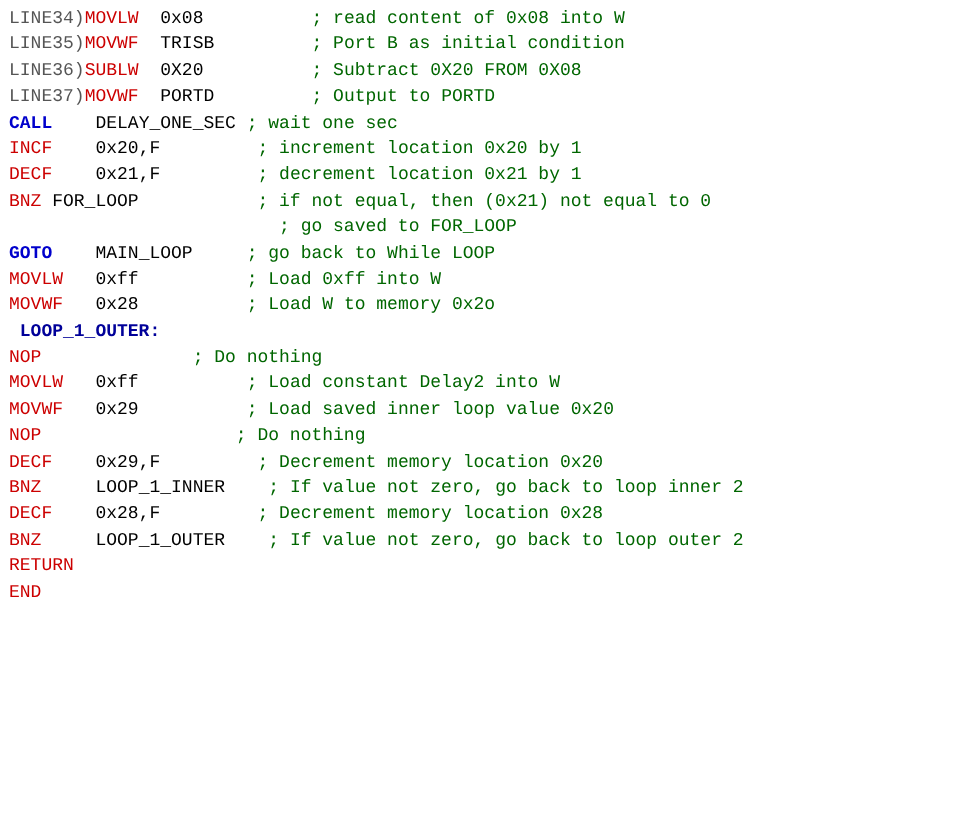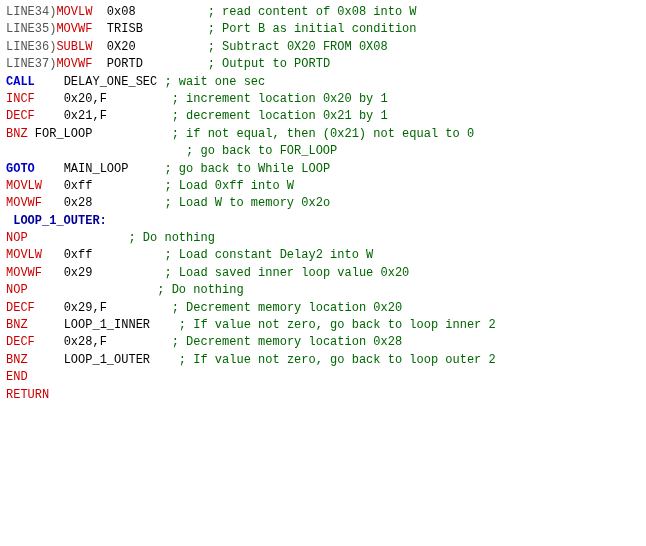--- a/index.html
+++ b/index.html
@@ -30,33 +30,33 @@
       <div style="white-space: pre; display: block; font-family: &quot;Courier New&quot;, Courier, monospace; font-size: 12px; line-height: 1.45;"><span style="color: rgb(85, 85, 85);">LINE34)</span><span style="color: rgb(204, 0, 0);">MOVLW</span><span style="color: rgb(0, 0, 0);">  </span><span style="color: rgb(0, 0, 0);">0x08</span><span style="color: rgb(0, 0, 0);">          </span><span style="color: rgb(0, 102, 0);">; read content of 0x08 into W</span></div>
       <div style="white-space: pre; display: block; font-family: &quot;Courier New&quot;, Courier, monospace; font-size: 12px; line-height: 1.45;"><span style="color: rgb(85, 85, 85);">LINE35)</span><span style="color: rgb(204, 0, 0);">MOVWF</span><span style="color: rgb(0, 0, 0);">  </span><span style="color: rgb(0, 0, 0);">TRISB</span><span style="color: rgb(0, 0, 0);">         </span><span style="color: rgb(0, 102, 0);">; Port B as initial condition</span></div>
       <div style="white-space: pre; display: block; font-family: &quot;Courier New&quot;, Courier, monospace; font-size: 12px; line-height: 1.45;"><span style="color: rgb(85, 85, 85);">LINE36)</span><span style="color: rgb(204, 0, 0);">SUBLW</span><span style="color: rgb(0, 0, 0);">  </span><span style="color: rgb(0, 0, 0);">0X20</span><span style="color: rgb(0, 0, 0);">          </span><span style="color: rgb(0, 102, 0);">; Subtract 0X20 FROM 0X08</span></div>
       <div style="white-space: pre; display: block; font-family: &quot;Courier New&quot;, Courier, monospace; font-size: 12px; line-height: 1.45;"><span style="color: rgb(85, 85, 85);">LINE37)</span><span style="color: rgb(204, 0, 0);">MOVWF</span><span style="color: rgb(0, 0, 0);">  </span><span style="color: rgb(0, 0, 0);">PORTD</span><span style="color: rgb(0, 0, 0);">         </span><span style="color: rgb(0, 102, 0);">; Output to PORTD</span></div>
       <div style="white-space: pre; display: block; font-family: &quot;Courier New&quot;, Courier, monospace; font-size: 12px; line-height: 1.45;"><span style="color: rgb(0, 0, 0);"></span></div>
       <div style="white-space: pre; display: block; font-family: &quot;Courier New&quot;, Courier, monospace; font-size: 12px; line-height: 1.45;"><span style="color: rgb(0, 0, 204); font-weight: bold;">CALL</span><span style="color: rgb(0, 0, 0);">    </span><span style="color: rgb(0, 0, 0);">DELAY_ONE_SEC</span><span style="color: rgb(0, 0, 0);"> </span><span style="color: rgb(0, 102, 0);">; wait one sec</span></div>
       <div style="white-space: pre; display: block; font-family: &quot;Courier New&quot;, Courier, monospace; font-size: 12px; line-height: 1.45;"><span style="color: rgb(0, 0, 0);"></span></div>
       <div style="white-space: pre; display: block; font-family: &quot;Courier New&quot;, Courier, monospace; font-size: 12px; line-height: 1.45;"><span style="color: rgb(204, 0, 0);">INCF</span><span style="color: rgb(0, 0, 0);">    </span><span style="color: rgb(0, 0, 0);">0x20,F</span><span style="color: rgb(0, 0, 0);">         </span><span style="color: rgb(0, 102, 0);">; increment location 0x20 by 1</span></div>
       <div style="white-space: pre; display: block; font-family: &quot;Courier New&quot;, Courier, monospace; font-size: 12px; line-height: 1.45;"><span style="color: rgb(204, 0, 0);">DECF</span><span style="color: rgb(0, 0, 0);">    </span><span style="color: rgb(0, 0, 0);">0x21,F</span><span style="color: rgb(0, 0, 0);">         </span><span style="color: rgb(0, 102, 0);">; decrement location 0x21 by 1</span></div>
       <div style="white-space: pre; display: block; font-family: &quot;Courier New&quot;, Courier, monospace; font-size: 12px; line-height: 1.45;"><span style="color: rgb(204, 0, 0);">BNZ</span><span style="color: rgb(0, 0, 0);"> </span><span style="color: rgb(0, 0, 0);">FOR_LOOP</span><span style="color: rgb(0, 0, 0);">           </span><span style="color: rgb(0, 102, 0);">; if not equal, then (0x21) not equal to 0</span></div>
-      <div style="white-space: pre; display: block; font-family: &quot;Courier New&quot;, Courier, monospace; font-size: 12px; line-height: 1.45;"><span style="color: rgb(0, 0, 0);">                         </span><span style="color: rgb(0, 102, 0);">; go back to FOR_LOOP</span></div>
+      <div style="white-space: pre; display: block; font-family: &quot;Courier New&quot;, Courier, monospace; font-size: 12px; line-height: 1.45;"><span style="color: rgb(0, 0, 0);">                         </span><span style="color: rgb(0, 102, 0);">; go saved to FOR_LOOP</span></div>
       <div style="white-space: pre; display: block; font-family: &quot;Courier New&quot;, Courier, monospace; font-size: 12px; line-height: 1.45;"><span style="color: rgb(0, 0, 204); font-weight: bold;">GOTO</span><span style="color: rgb(0, 0, 0);">    </span><span style="color: rgb(0, 0, 0);">MAIN_LOOP</span><span style="color: rgb(0, 0, 0);">     </span><span style="color: rgb(0, 102, 0);">; go back to While LOOP</span></div>
       <div style="white-space: pre; display: block; font-family: &quot;Courier New&quot;, Courier, monospace; font-size: 12px; line-height: 1.45;"><span style="color: rgb(0, 0, 0);"></span></div>
       <div style="white-space: pre; display: block; font-family: &quot;Courier New&quot;, Courier, monospace; font-size: 12px; line-height: 1.45;"><span style="color: rgb(204, 0, 0);">MOVLW</span><span style="color: rgb(0, 0, 0);">   </span><span style="color: rgb(0, 0, 0);">0xff</span><span style="color: rgb(0, 0, 0);">          </span><span style="color: rgb(0, 102, 0);">; Load 0xff into W</span></div>
       <div style="white-space: pre; display: block; font-family: &quot;Courier New&quot;, Courier, monospace; font-size: 12px; line-height: 1.45;"><span style="color: rgb(204, 0, 0);">MOVWF</span><span style="color: rgb(0, 0, 0);">   </span><span style="color: rgb(0, 0, 0);">0x28</span><span style="color: rgb(0, 0, 0);">          </span><span style="color: rgb(0, 102, 0);">; Load W to memory 0x2o</span></div>
       <div style="white-space: pre; display: block; font-family: &quot;Courier New&quot;, Courier, monospace; font-size: 12px; line-height: 1.45;"><span style="color: rgb(0, 0, 0);"></span></div>
       <div style="white-space: pre; display: block; font-family: &quot;Courier New&quot;, Courier, monospace; font-size: 12px; line-height: 1.45;"><span style="color: rgb(0, 0, 0);"> </span><span style="color: rgb(0, 0, 153); font-weight: bold;">LOOP_1_OUTER:</span></div>
       <div style="white-space: pre; display: block; font-family: &quot;Courier New&quot;, Courier, monospace; font-size: 12px; line-height: 1.45;"><span style="color: rgb(204, 0, 0);">NOP</span><span style="color: rgb(0, 0, 0);">              </span><span style="color: rgb(0, 102, 0);">; Do nothing</span></div>
       <div style="white-space: pre; display: block; font-family: &quot;Courier New&quot;, Courier, monospace; font-size: 12px; line-height: 1.45;"><span style="color: rgb(204, 0, 0);">MOVLW</span><span style="color: rgb(0, 0, 0);">   </span><span style="color: rgb(0, 0, 0);">0xff</span><span style="color: rgb(0, 0, 0);">          </span><span style="color: rgb(0, 102, 0);">; Load constant Delay2 into W</span></div>
       <div style="white-space: pre; display: block; font-family: &quot;Courier New&quot;, Courier, monospace; font-size: 12px; line-height: 1.45;"><span style="color: rgb(204, 0, 0);">MOVWF</span><span style="color: rgb(0, 0, 0);">   </span><span style="color: rgb(0, 0, 0);">0x29</span><span style="color: rgb(0, 0, 0);">          </span><span style="color: rgb(0, 102, 0);">; Load saved inner loop value 0x20</span></div>
       <div style="white-space: pre; display: block; font-family: &quot;Courier New&quot;, Courier, monospace; font-size: 12px; line-height: 1.45;"><span style="color: rgb(0, 0, 0);"></span></div>
       <div style="white-space: pre; display: block; font-family: &quot;Courier New&quot;, Courier, monospace; font-size: 12px; line-height: 1.45;"><span style="color: rgb(204, 0, 0);">NOP</span><span style="color: rgb(0, 0, 0);">                  </span><span style="color: rgb(0, 102, 0);">; Do nothing</span></div>
       <div style="white-space: pre; display: block; font-family: &quot;Courier New&quot;, Courier, monospace; font-size: 12px; line-height: 1.45;"><span style="color: rgb(204, 0, 0);">DECF</span><span style="color: rgb(0, 0, 0);">    </span><span style="color: rgb(0, 0, 0);">0x29,F</span><span style="color: rgb(0, 0, 0);">         </span><span style="color: rgb(0, 102, 0);">; Decrement memory location 0x20</span></div>
       <div style="white-space: pre; display: block; font-family: &quot;Courier New&quot;, Courier, monospace; font-size: 12px; line-height: 1.45;"><span style="color: rgb(204, 0, 0);">BNZ</span><span style="color: rgb(0, 0, 0);">     </span><span style="color: rgb(0, 0, 0);">LOOP_1_INNER</span><span style="color: rgb(0, 0, 0);">    </span><span style="color: rgb(0, 102, 0);">; If value not zero, go back to loop inner 2</span></div>
       <div style="white-space: pre; display: block; font-family: &quot;Courier New&quot;, Courier, monospace; font-size: 12px; line-height: 1.45;"><span style="color: rgb(0, 0, 0);"></span></div>
       <div style="white-space: pre; display: block; font-family: &quot;Courier New&quot;, Courier, monospace; font-size: 12px; line-height: 1.45;"><span style="color: rgb(204, 0, 0);">DECF</span><span style="color: rgb(0, 0, 0);">    </span><span style="color: rgb(0, 0, 0);">0x28,F</span><span style="color: rgb(0, 0, 0);">         </span><span style="color: rgb(0, 102, 0);">; Decrement memory location 0x28</span></div>
       <div style="white-space: pre; display: block; font-family: &quot;Courier New&quot;, Courier, monospace; font-size: 12px; line-height: 1.45;"><span style="color: rgb(204, 0, 0);">BNZ</span><span style="color: rgb(0, 0, 0);">     </span><span style="color: rgb(0, 0, 0);">LOOP_1_OUTER</span><span style="color: rgb(0, 0, 0);">    </span><span style="color: rgb(0, 102, 0);">; If value not zero, go back to loop outer 2</span></div>
+      <div style="white-space: pre; display: block; font-family: &quot;Courier New&quot;, Courier, monospace; font-size: 12px; line-height: 1.45;"><span style="color: rgb(204, 0, 0);">RETURN</span></div>
       <div style="white-space: pre; display: block; font-family: &quot;Courier New&quot;, Courier, monospace; font-size: 12px; line-height: 1.45;"><span style="color: rgb(204, 0, 0);">END</span></div>
-      <div style="white-space: pre; display: block; font-family: &quot;Courier New&quot;, Courier, monospace; font-size: 12px; line-height: 1.45;"><span style="color: rgb(204, 0, 0);">RETURN</span></div>
     </div>
 </div>
 
 </body></html>

